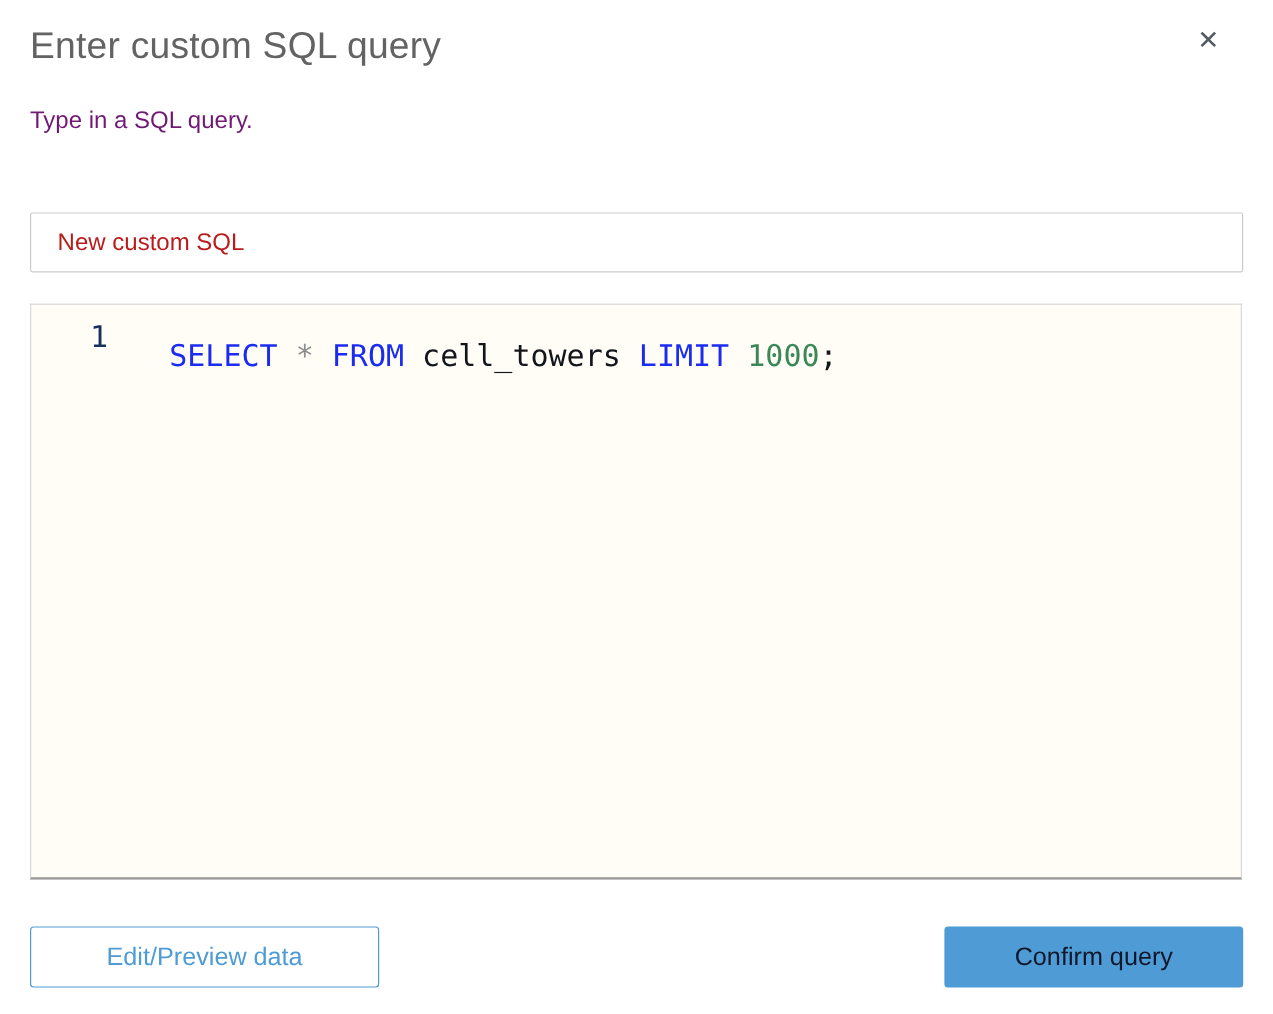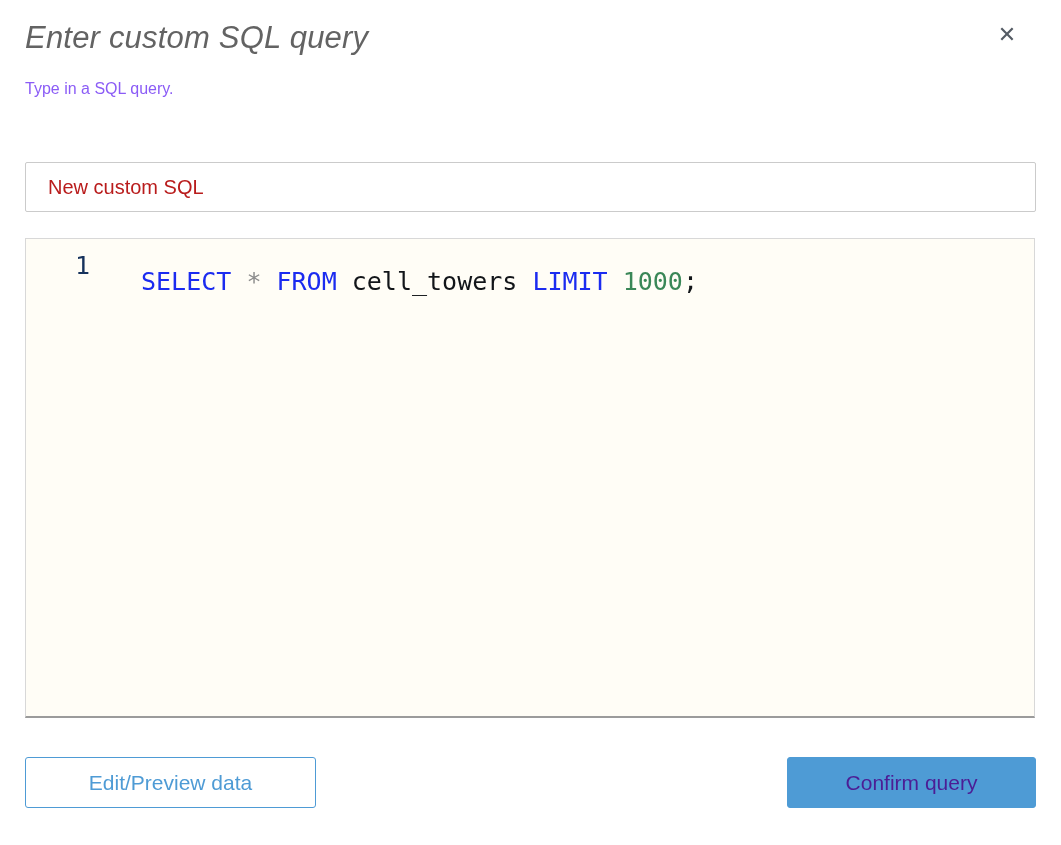--- a/index.html
+++ b/index.html
@@ -17,39 +17,38 @@
   }
   .dialog-header {
     position: relative;
     padding-top: 20px;
   }
   .dialog-title {
     font-size: 31px;
     font-weight: 400;
     color: #636363;
     letter-spacing: 0.2px;
-    font-style: italic;
   }
   .close-btn {
     position: absolute;
     top: 20px;
     right: 14px;
     width: 30px; height: 30px;
     border: none;
     background: transparent;
     font-size: 22px;
     line-height: 30px;
     color: #545b64;
     cursor: pointer;
     font-family: "DejaVu Sans", sans-serif;
   }
   .dialog-subtitle {
-    margin-top: 24px;
-    font-size: 16px;
-    color: #8b5cf6;
+    margin-top: 34px;
+    font-size: 20px;
+    color: #701a75;
   }
   .name-input {
     display: block;
     margin-top: 64px;
     width: 100%;
     height: 50px;
     border: 1px solid #cbcbcb;
     border-radius: 2px;
     padding: 0 22px;
     font-size: 20px;
@@ -102,21 +101,21 @@
   }
   .btn-outline {
     background: #ffffff;
     border: 1px solid var(--accent, #4e9bd5);
     color: var(--accent, #4e9bd5);
     min-width: 291px;
   }
   .btn-fill {
     background: var(--accent, #4e9bd5);
     border: 1px solid var(--accent, #4e9bd5);
-    color: #4c1d95;
+    color: #0f172a;
     min-width: 249px;
   }
 </style>
 </head>
 <body>
 
 <div class="dialog">
 
   <div class="dialog-header">
     <h1 class="dialog-title">Enter custom SQL query</h1>

